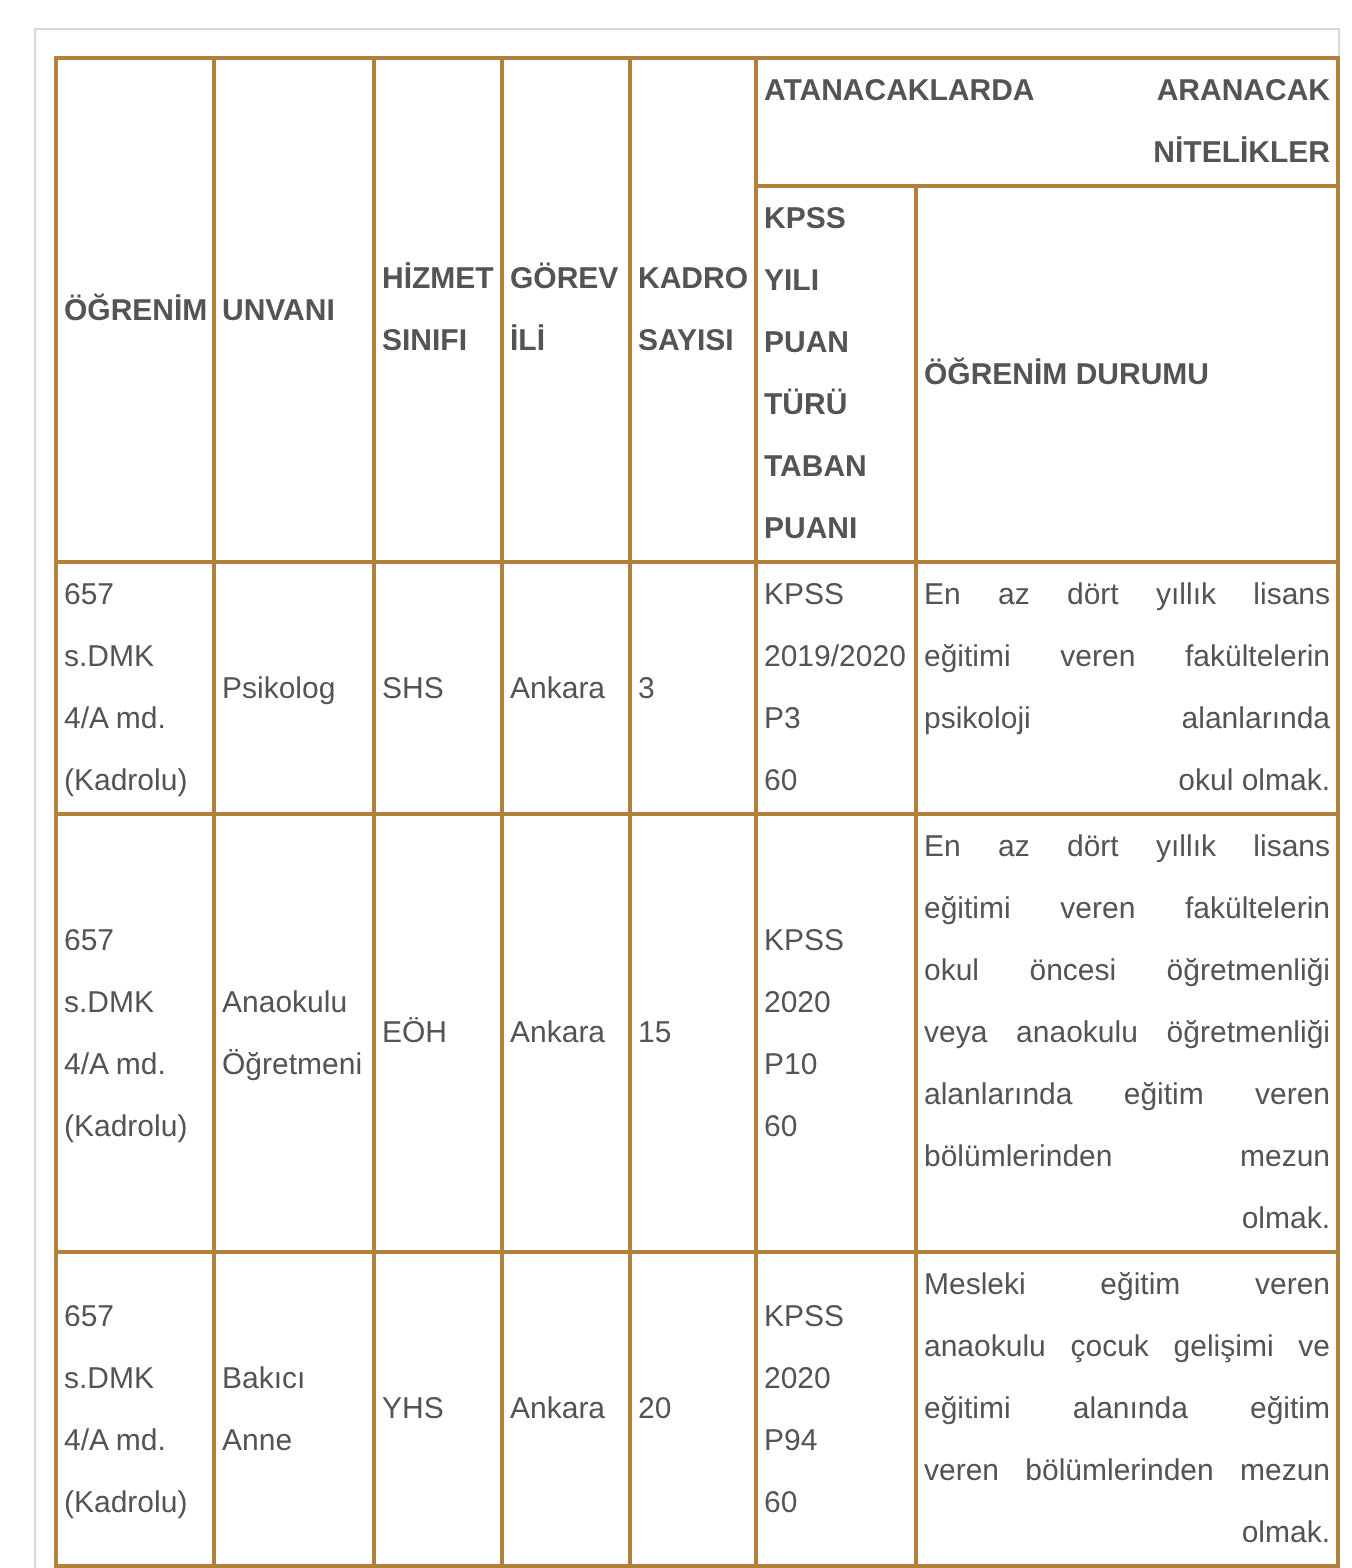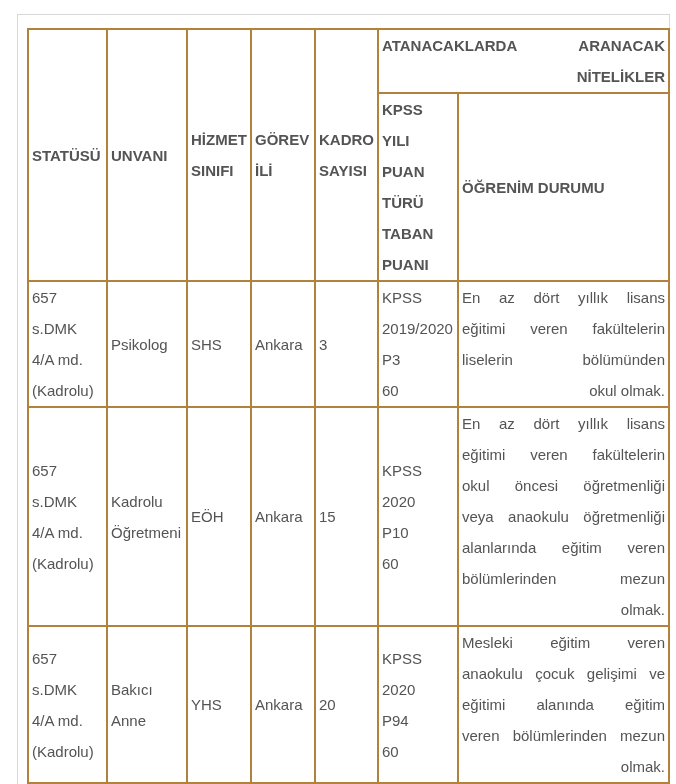--- a/index.html
+++ b/index.html
@@ -63,21 +63,21 @@
         <col style="width:80px">
         <col style="width:64px">
         <col style="width:64px">
         <col style="width:63px">
         <col style="width:80px">
         <col style="width:211px">
       </colgroup>
 
       <tbody>
           <tr style="height:62px">
-        <th rowspan="2">STATÜSÜ</th>
+        <th rowspan="2">ÖĞRENİM</th>
         <th rowspan="2">UNVANI</th>
         <th rowspan="2" class="pre">HİZMET
 SINIFI</th>
         <th rowspan="2" class="pre">GÖREV
 İLİ</th>
         <th rowspan="2" class="pre">KADRO
 SAYISI</th>
         <th colspan="2">
               <span class="jl">ATANACAKLARDA ARANACAK</span>
               <span class="jl last">NİTELİKLER</span>
@@ -102,31 +102,31 @@
         <td>SHS</td>
         <td>Ankara</td>
         <td>3</td>
         <td class="pre">KPSS
 2019/2020
 P3
 60</td>
         <td>
               <span class="jl">En az dört yıllık lisans</span>
               <span class="jl">eğitimi veren fakültelerin</span>
-              <span class="jl">liselerin bölümünden</span>
+              <span class="jl">psikoloji alanlarında</span>
               <span class="jl last">okul olmak.</span>
             </td>
       </tr>
 
       <tr style="height:216px">
         <td class="pre">657
 s.DMK
 4/A md.
 (Kadrolu)</td>
-        <td class="pre">Kadrolu
+        <td class="pre">Anaokulu
 Öğretmeni</td>
         <td>EÖH</td>
         <td>Ankara</td>
         <td>15</td>
         <td class="pre">KPSS
 2020
 P10
 60</td>
         <td>
               <span class="jl">En az dört yıllık lisans</span>

